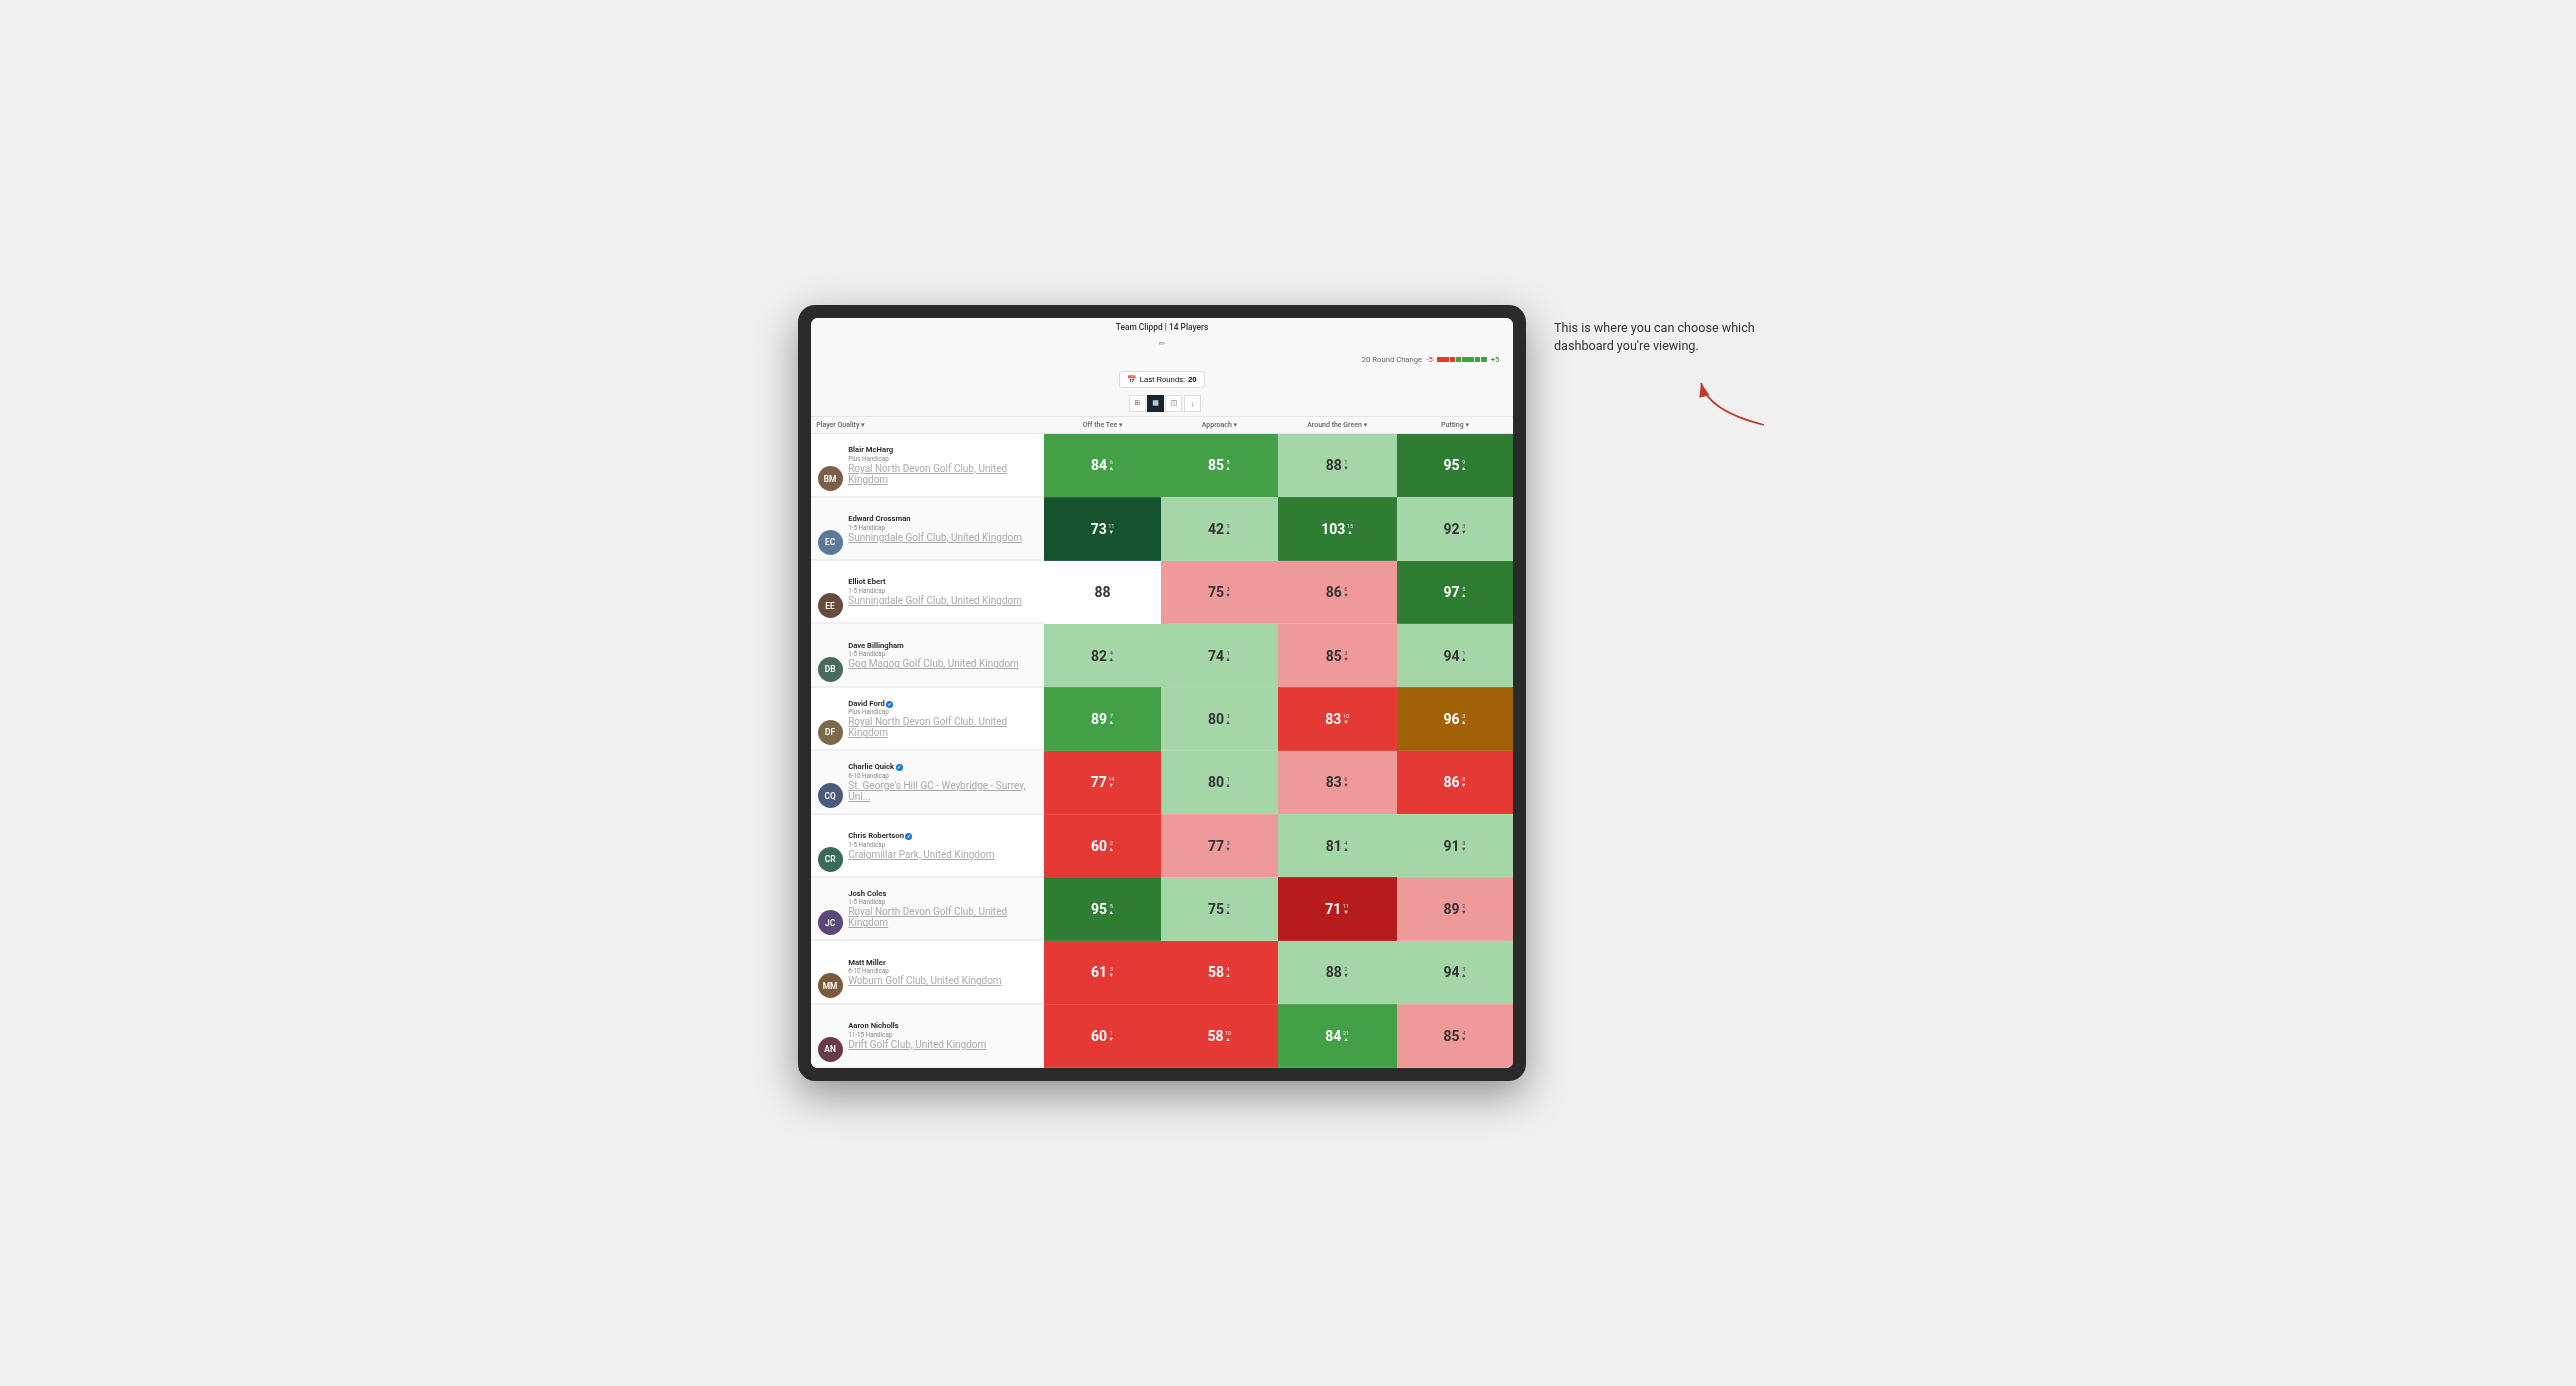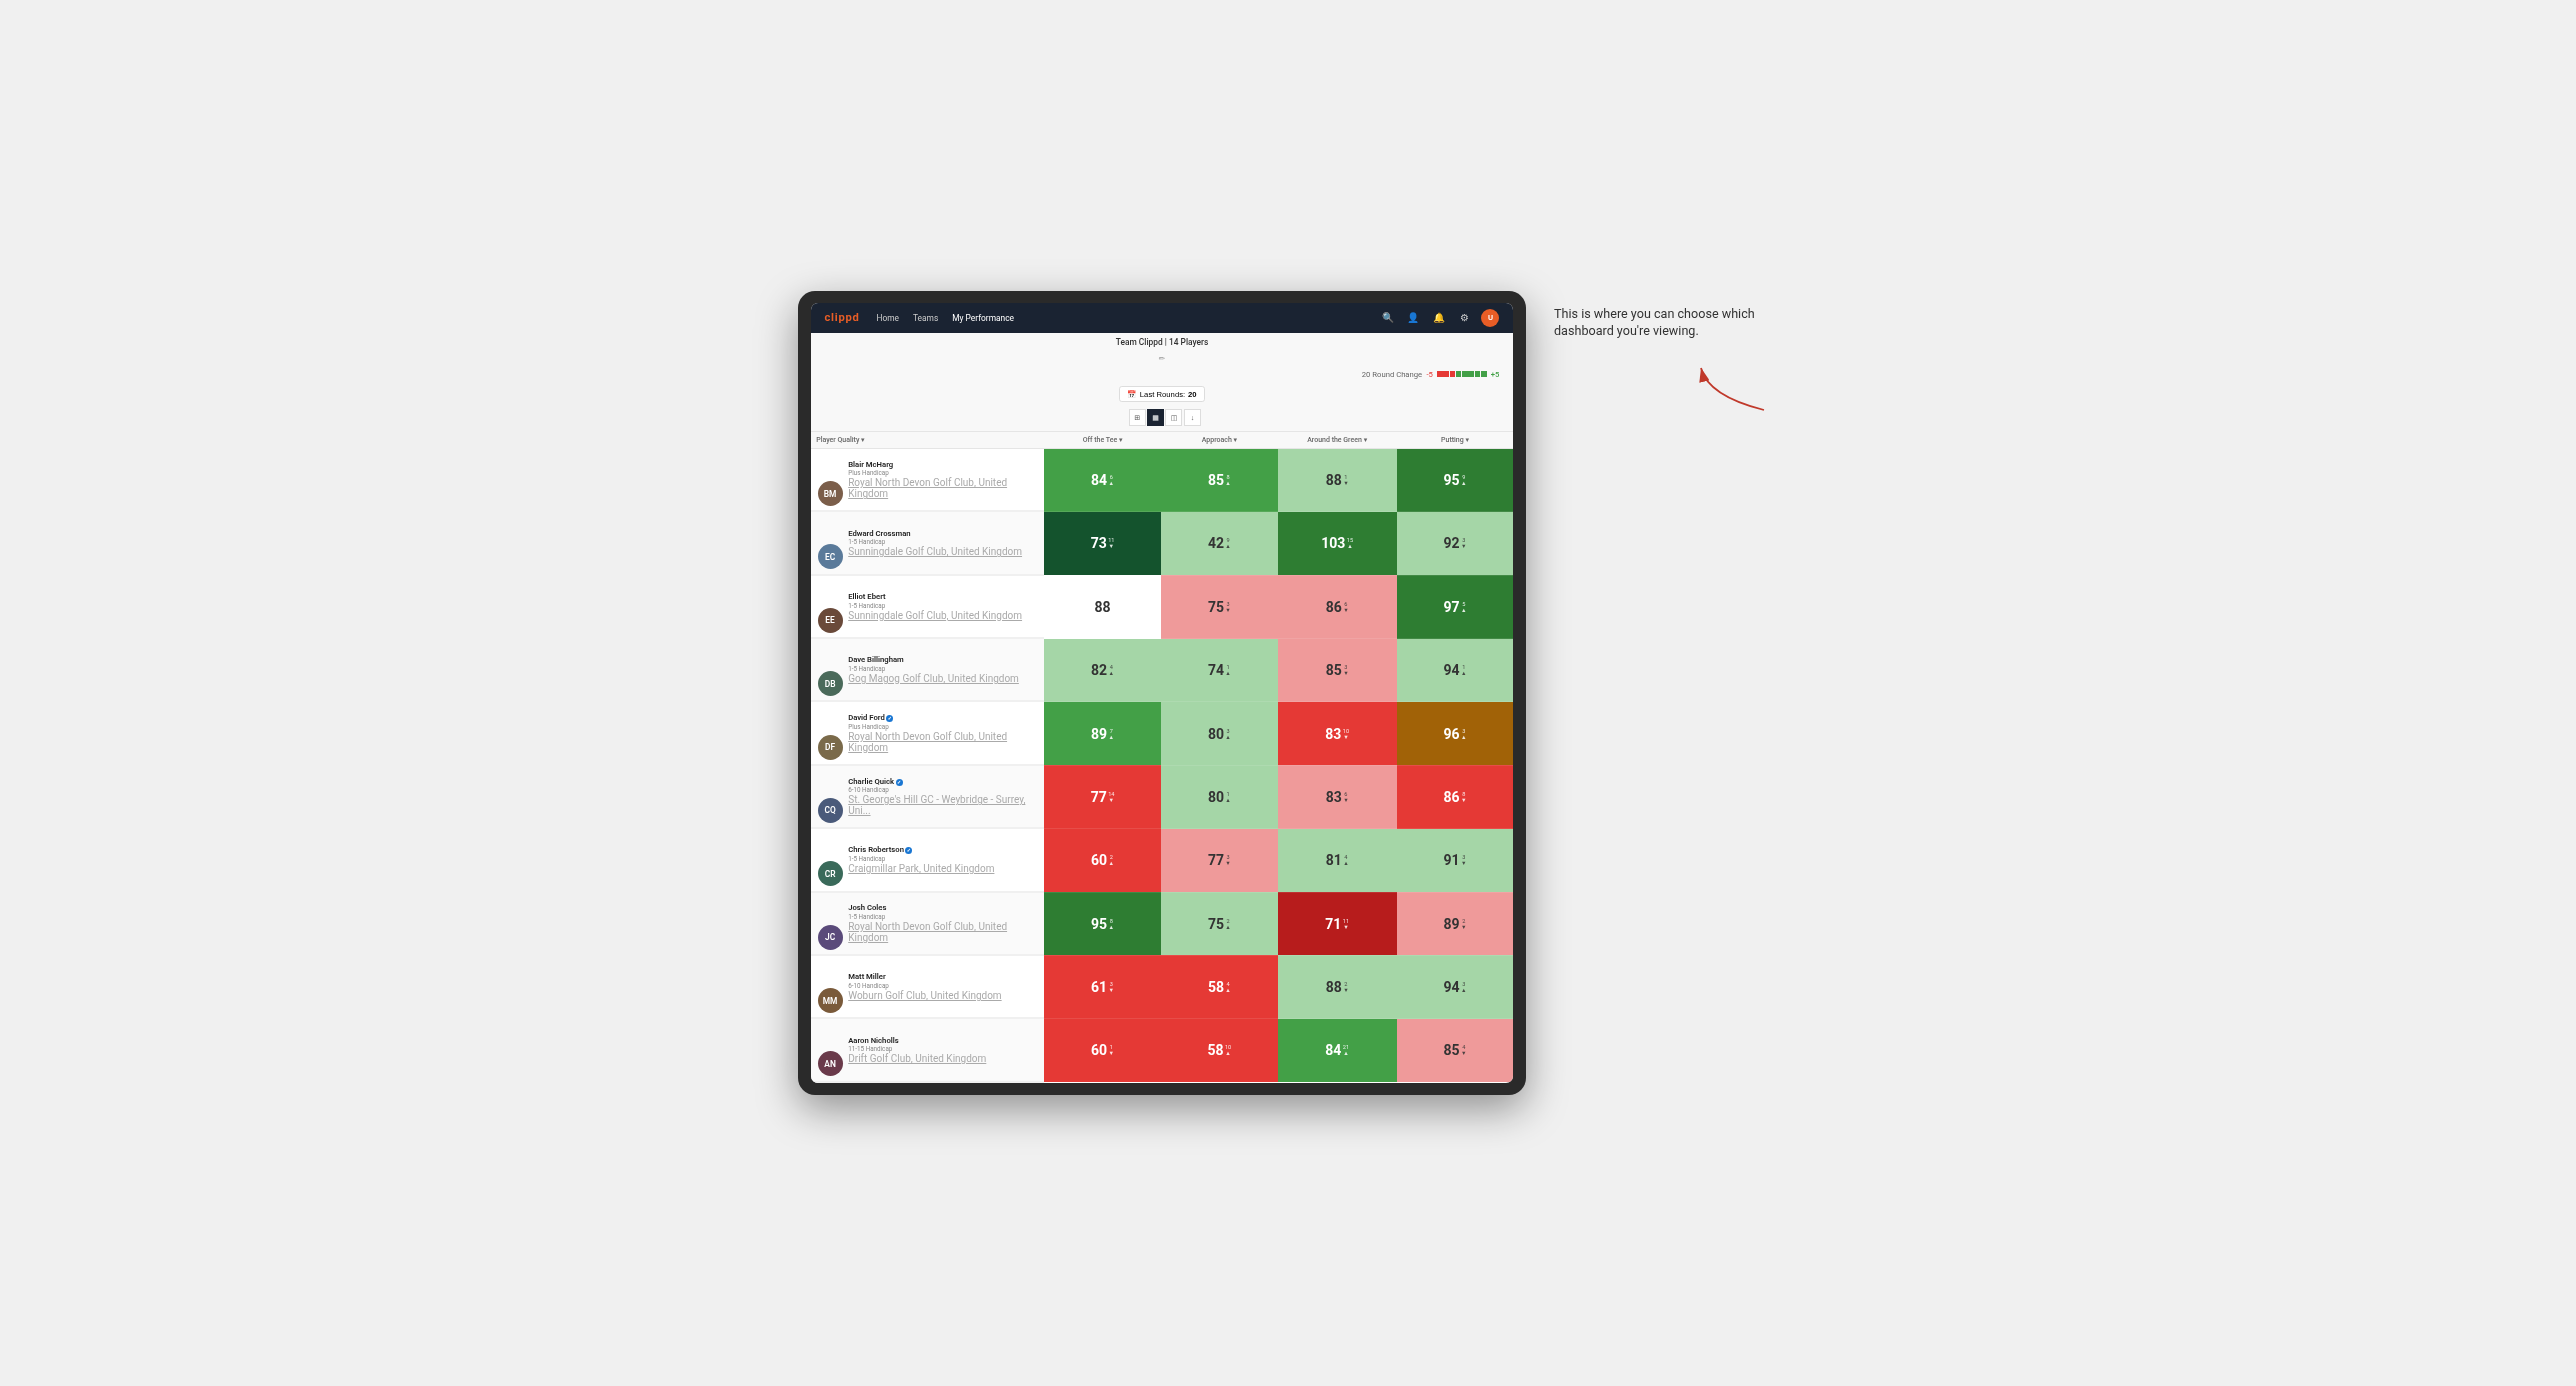--- a/index.html
+++ b/index.html
@@ -367,35 +367,20 @@
     td { vertical-align: middle; }
   </style>
 </head>
 <body>
 
 <div class="page-wrapper">
 
   <div class="tablet">
     <div class="tablet-screen">
 
-      <div class="top-nav">
-        <span class="logo">clippd</span>
-        <div class="nav-links">
-          <span class="nav-link">Home</span>
-          <span class="nav-link">Teams</span>
-          <span class="nav-link active">My Performance</span>
-        </div>
-        <div class="nav-icons">
-          <div class="nav-icon">🔍</div>
-          <div class="nav-icon">👤</div>
-          <div class="nav-icon">🔔</div>
-          <div class="nav-icon">⚙</div>
-          <div class="avatar-circle">U</div>
-        </div>
-      </div>
 
 
       <div class="team-header">
         <span class="team-name-label">
           <span>Team Clippd</span> | <span>14 Players</span>
         </span>
         <span class="edit-icon">✏</span>
         <div class="round-change">
           <span>20 Round Change</span>
           <span class="change-neg">-5</span>

